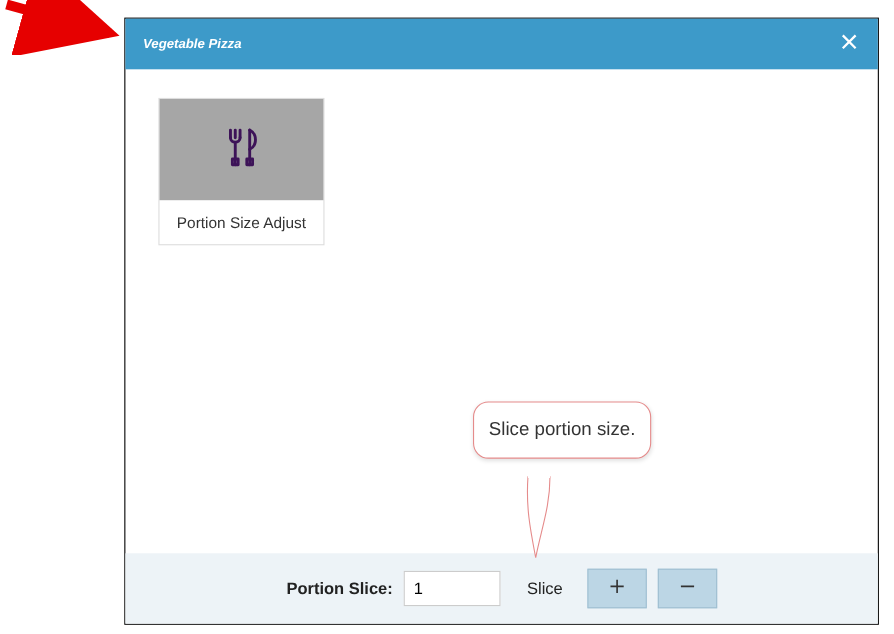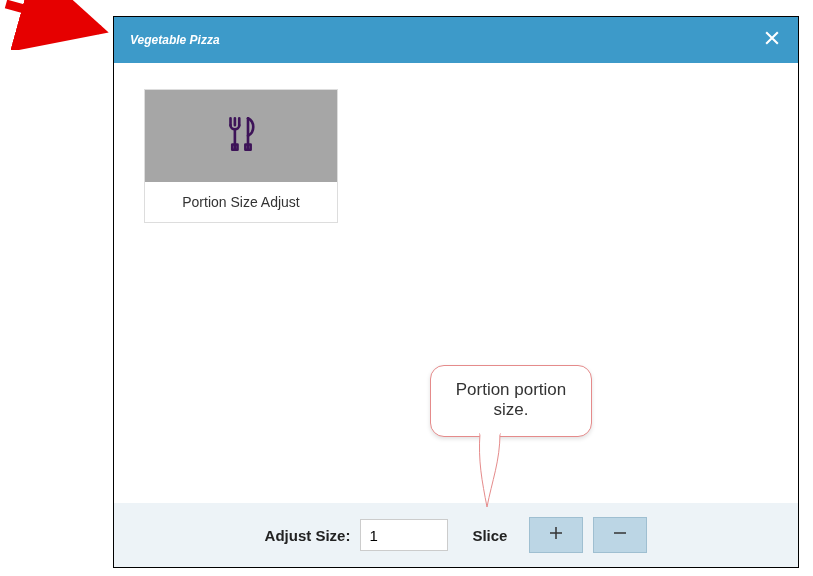--- a/index.html
+++ b/index.html
@@ -52,21 +52,21 @@
       font-size: 22px;
       cursor: pointer;
       line-height: 1;
     }
     .dialog-body {
       flex: 1;
       padding: 26px 30px;
       position: relative;
     }
     .card {
-      width: 194px;
+      width: 151px;
       border: 1px solid #ddd;
       background: #fff;
     }
     .card-image {
       background: #a6a6a6;
       height: 92px;
       display: flex;
       align-items: center;
       justify-content: center;
     }
@@ -118,21 +118,21 @@
     .portion-input {
       width: 88px;
       height: 32px;
       border: 1px solid #ccc;
       background: #fff;
       padding: 4px 8px;
       font-size: 15px;
     }
     .unit-label {
       font-size: 15px;
-      font-weight: bold;
+      font-weight: normal;
       color: #222;
       margin-left: 14px;
       margin-right: 12px;
     }
     .step-btn {
       width: 54px;
       height: 36px;
       background: #bcd6e5;
       border: 1px solid #9fbfd1;
       display: flex;
@@ -187,31 +187,31 @@
             <path d="M32 6 L32 42"></path>
             <path d="M32 6 C40 10 40 22 32 26" fill="none"></path>
             <path d="M29 42 L35 42 L35 36 L29 36 Z" fill="none"></path>
           </svg>
         </span>
       </div>
       <div class="card-label">Portion Size Adjust</div>
     </div>
 
     <div class="callout">
-      <span>Portion portion size.</span>
+      <span>Slice portion size.</span>
     </div>
     <svg class="callout-tail" viewBox="0 0 36 80">
       <path d="M8 2 C6 30 10 50 15 76 C20 50 28 30 28 2" fill="#fff" stroke="#e58b8b" stroke-width="1"></path>
       <path d="M8 2 L28 2" stroke="#fff" stroke-width="3"></path>
     </svg>
 
   </div>
 
   <div class="dialog-footer">
-    <span class="footer-label">Adjust Size:</span>
+    <span class="footer-label">Portion Slice:</span>
     <input class="portion-input" type="text" value="1" style="">
     <span class="unit-label">Slice</span>
     <div class="step-btn">
       <span>
         <svg viewBox="0 0 24 24">
             <path d="M12 4 L12 20 M4 12 L20 12" stroke="#333" stroke-width="2"></path>
           </svg>
       </span>
     </div>
     <div class="step-btn">

